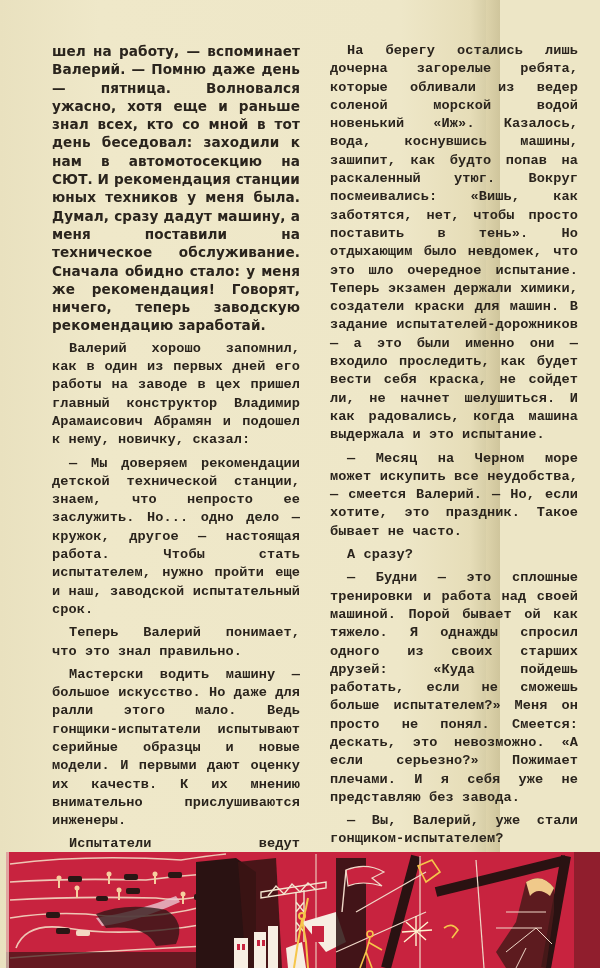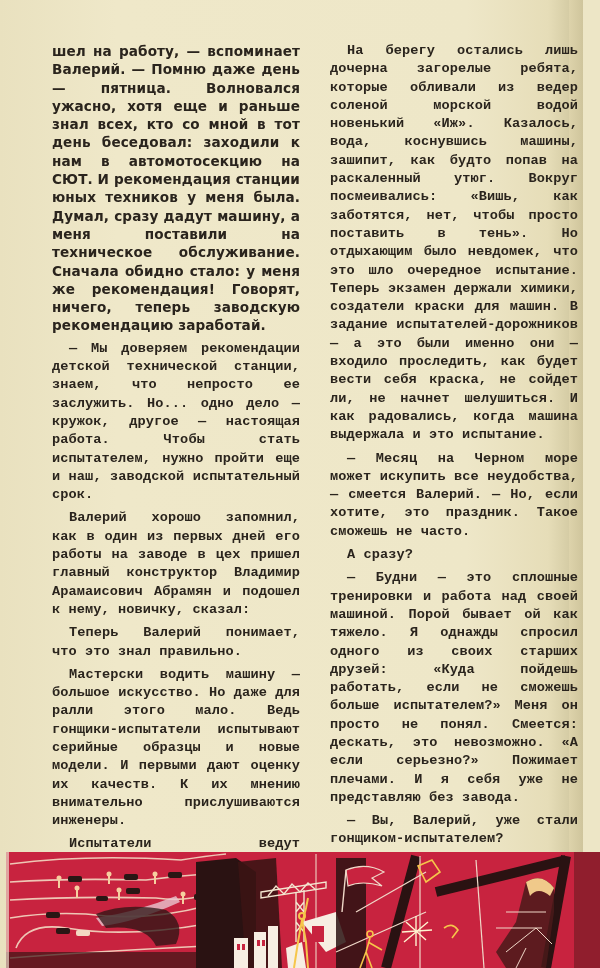--- a/index.html
+++ b/index.html
@@ -1,47 +1,47 @@
 <!DOCTYPE html>
 <html><head>
 <meta charset="utf-8">
 <style>
   html,body{margin:0;padding:0;}
   body{width:600px;height:968px;overflow:hidden;background:#ede6c6;position:relative;font-family:"DejaVu Sans","Liberation Sans",sans-serif;}
-  .page{position:absolute;left:0;top:0;width:583px;height:968px;background:linear-gradient(90deg,#e9e1bf 0%,#efe8c9 20%,#eee7c8 80%,#e6ddb8 94%,#d8cfa8 97%,#c8bf98 100%);}
+  .page{position:absolute;left:0;top:0;width:500px;height:968px;background:linear-gradient(90deg,#e9e1bf 0%,#efe8c9 20%,#eee7c8 80%,#e6ddb8 94%,#d8cfa8 97%,#c8bf98 100%);}
   .edge{position:absolute;right:0;top:0;width:14px;height:968px;background:linear-gradient(90deg,#ddd3ab,#cfc59c);}
   .col{position:absolute;top:42px;width:248px;font-size:13.6px;line-height:18.3px;color:#2a241d;font-weight:bold;letter-spacing:0.1px;}
   .col.left{left:52px;}
   .col.right{left:330px;}
   .col p{margin:0;text-align:justify;text-align-last:left;hyphens:none;}
   .col p.indent{text-indent:17px;font-family:Liberation Mono, monospace;}
   .col p + p{margin-top:0;}
   .col p.gap{margin-top:5px;}
   .illus{position:absolute;left:6px;top:852px;width:594px;height:116px;background:#c8233f;overflow:hidden;}
   .illus svg{display:block;}
 </style>
 </head>
 <body>
 
 <div class="page">
   <div class="edge"></div>
 
   <div class="col left">
     <p>шел на работу, — вспоминает Валерий. — Помню даже день — пятница. Волновался ужасно, хотя еще и раньше знал всех, кто со мной в тот день беседовал: заходили к нам в автомотосекцию на СЮТ. И рекомендация станции юных техников у меня была. Думал, сразу дадут машину, а меня поставили на техническое обслуживание. Сначала обидно стало: у меня же рекомендация! Говорят, ничего, теперь заводскую рекомендацию заработай.</p>
+    <p class="indent gap">Валерий хорошо запомнил, как в один из первых дней его работы на заводе в цех пришел главный конструктор Владимир Арамаисович Абрамян и подошел к нему, новичку, сказал:</p>
     <p class="indent gap">— Мы доверяем рекомендации детской технической станции, знаем, что непросто ее заслужить. Но... одно дело — кружок, другое — настоящая работа. Чтобы стать испытателем, нужно пройти еще и наш, заводской испытательный срок.</p>
-    <p class="indent gap">Валерий хорошо запомнил, как в один из первых дней его работы на заводе в цех пришел главный конструктор Владимир Арамаисович Абрамян и подошел к нему, новичку, сказал:</p>
     <p class="indent gap">Теперь Валерий понимает, что это знал правильно.</p>
     <p class="indent gap">Мастерски водить машину — большое искусство. Но даже для ралли этого мало. Ведь гонщики-испытатели испытывают серийные образцы и новые модели. И первыми дают оценку их качеств. К их мнению внимательно прислушиваются инженеры.</p>
     <p class="indent gap">Испытатели ведут специальный бортовой журнал, куда записывают все, что может пригодиться для дальнейшей работы над машиной, разбирают каждый километр пути и замечают малейшие отклонения в поведении автомобиля.</p>
 
   </div>
 
   <div class="col right">
     <p class="indent">На берегу остались лишь дочерна загорелые ребята, которые обливали из ведер соленой морской водой новенький «Иж». Казалось, вода, коснувшись машины, зашипит, как будто попав на раскаленный утюг. Вокруг посмеивались: «Вишь, как заботятся, нет, чтобы просто поставить в тень». Но отдыхающим было невдомек, что это шло очередное испытание. Теперь экзамен держали химики, создатели краски для машин. В задание испытателей-дорожников — а это были именно они — входило проследить, как будет вести себя краска, не сойдет ли, не начнет шелушиться. И как радовались, когда машина выдержала и это испытание.</p>
-    <p class="indent gap">— Месяц на Черном море может искупить все неудобства, — смеется Валерий. — Но, если хотите, это праздник. Такое сможешь не часто.</p>
+    <p class="indent gap">— Месяц на Черном море может искупить все неудобства, — смеется Валерий. — Но, если хотите, это праздник. Такое бывает не часто.</p>
     <p class="indent gap">А сразу?</p>
     <p class="indent gap">— Будни — это сплошные тренировки и работа над своей машиной. Порой бывает ой как тяжело. Я однажды спросил одного из своих старших друзей: «Куда пойдешь работать, если не сможешь больше испытателем?» Меня он просто не понял. Смеется: дескать, это невозможно. «А если серьезно?» Пожимает плечами. И я себя уже не представляю без завода.</p>
     <p class="indent gap">— Вы, Валерий, уже стали гонщиком-испытателем?</p>
     <p class="indent gap">— Нет еще. Один раз доверили быть штурманом экипажа.</p>
 
   </div>
 
   <div class="illus">
     <svg width="594" height="116" viewBox="0 0 594 116">
       <rect width="594" height="116" fill="#c8233f"></rect>

